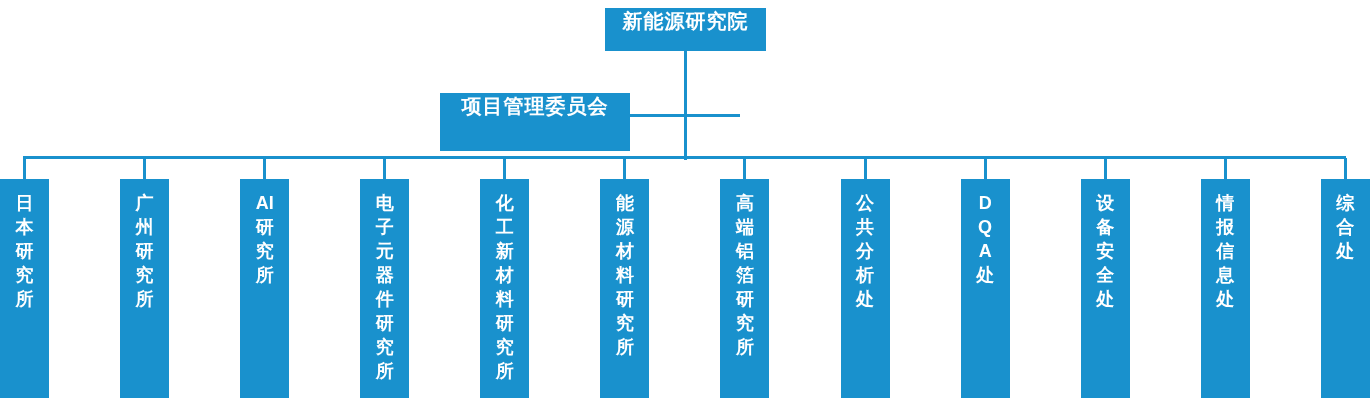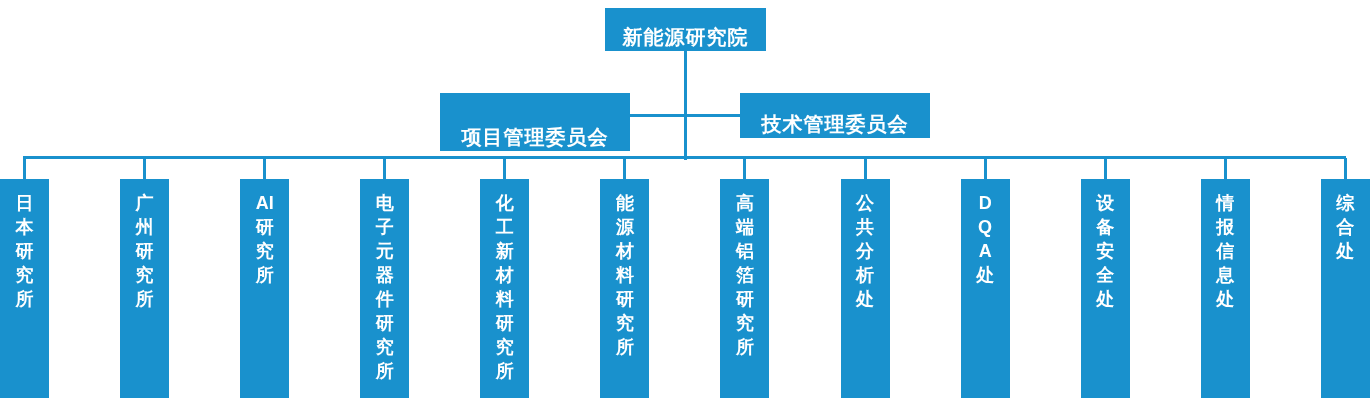--- a/index.html
+++ b/index.html
@@ -15,21 +15,21 @@
     height: 400px;
     background: var(--background, #fff);
     overflow: hidden;
     font-family: "Liberation Sans", "DejaVu Sans", sans-serif;
   }
   .node {
     position: absolute;
     background: var(--accent, #1991cd);
     color: var(--text-on-accent, #fff);
     display: flex;
-    align-items: flex-end;
+    align-items: flex-start;
     justify-content: center;
     font-weight: bold;
     font-size: 20px;
     letter-spacing: 1px;
     white-space: nowrap;
   }
   #root-node      { left: 605px; top: 8px;  width: 161px; height: 43px; }
   #committee-left { left: 440px; top: 93px; width: 190px; height: 58px; }
   #committee-right{ left: 740px; top: 93px; width: 190px; height: 45px; }
   .line { position: absolute; background: var(--accent, #1991cd); }
@@ -74,23 +74,20 @@
   <div class="node" id="root-node">
     <span>新能源研究院</span>
   </div>
 
   <div class="line" id="root-drop"></div>
   <div class="line" id="committee-bridge"></div>
   <div class="line" id="main-rail"></div>
 
   <div class="node" id="committee-left">
     <span>项目管理委员会</span>
-  </div>
-  <div class="node" id="committee-right">
-    <span>技术管理委员会</span>
   </div>
 
   <div class="dept-row">
     <div class="dept">
       <div class="line drop"></div>
       <div class="vlabel">日
 本
 研
 究
 所</div>

